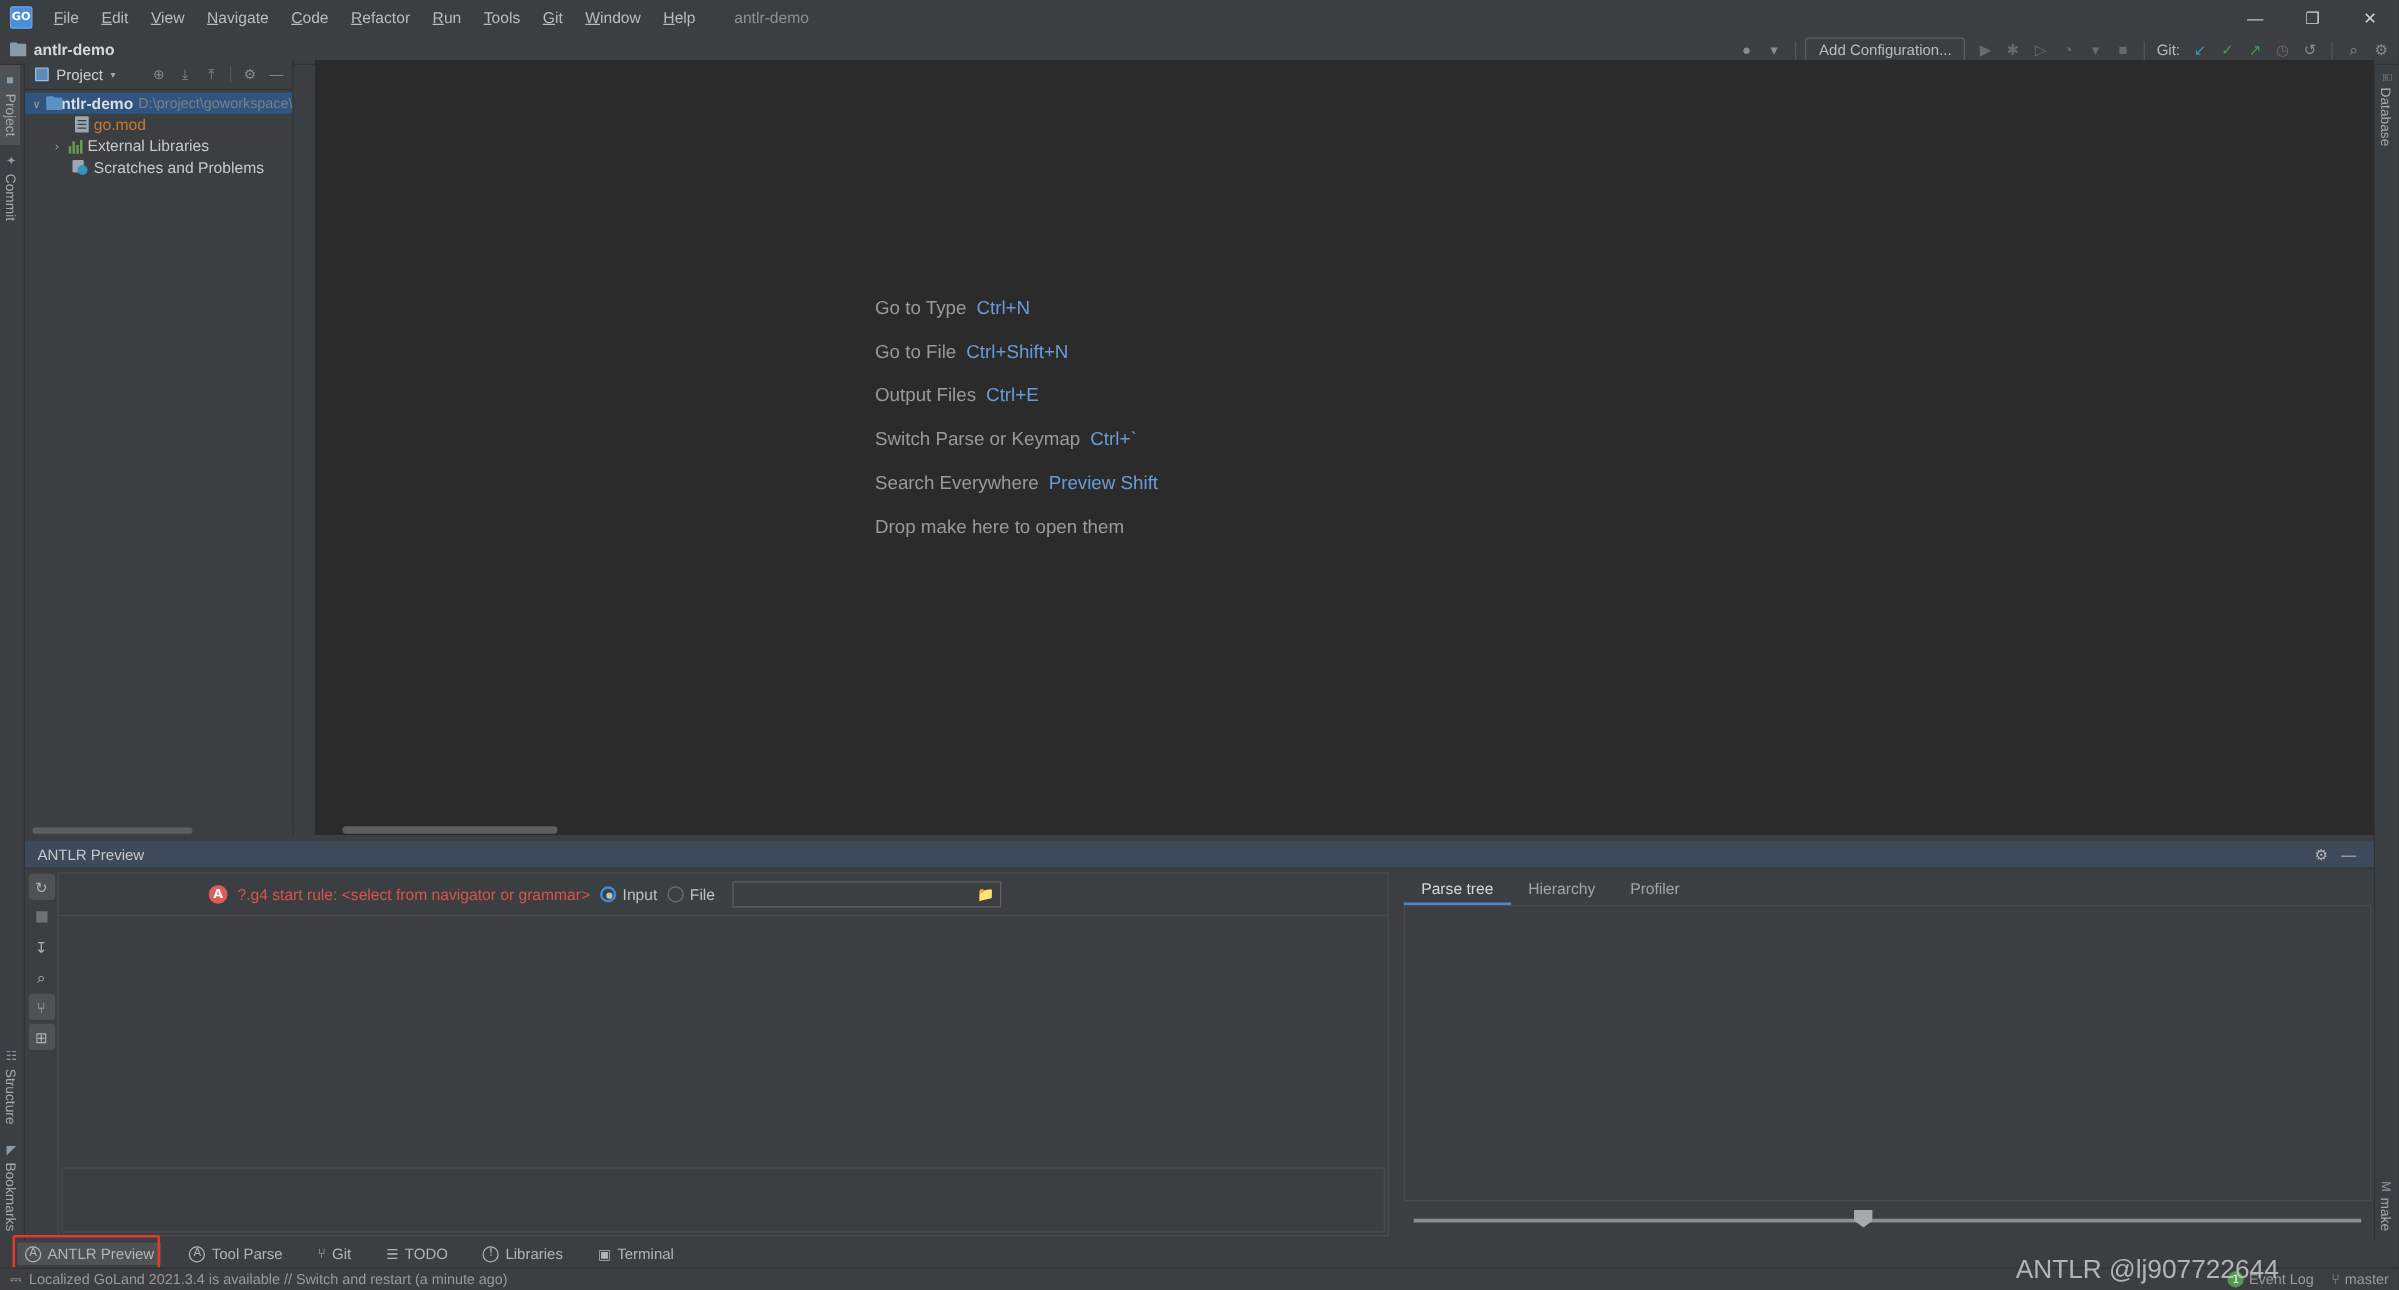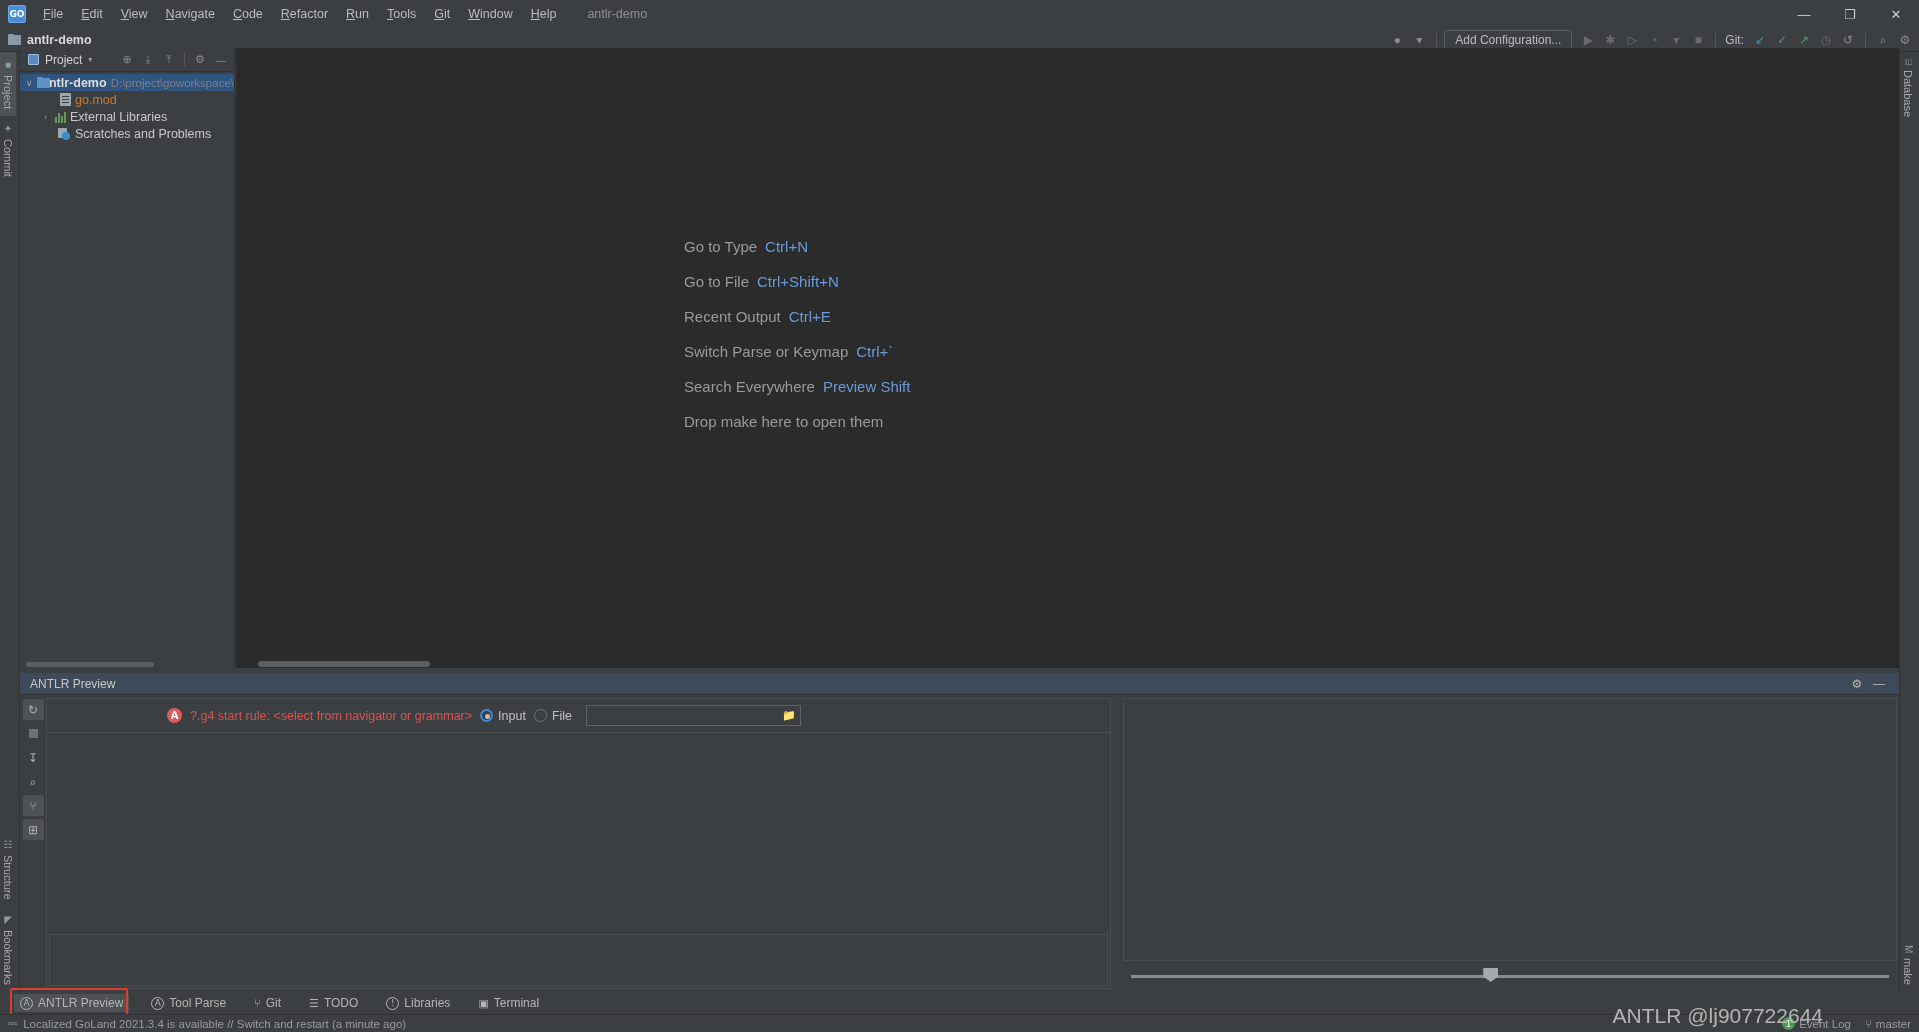--- a/index.html
+++ b/index.html
@@ -158,21 +158,21 @@
   .pp-scroll {
     height: 8px; background: #3c3f41; position: relative;
   }
   .pp-scroll i {
     position: absolute; left: 6px; top: 2px; width: 128px; height: 5px;
     background: #5c5f61; border-radius: 3px; display: block;
   }
 
   
   .editor {
-    position: absolute; left: 236px; top: 48px; right: 20px; height: 620px;
+    position: absolute; left: 252px; top: 48px; right: 20px; height: 620px;
     background: #2b2b2b;
   }
   .hints {
     position: absolute; left: 448px; top: 190px;
     display: flex; flex-direction: column; gap: 18px;
   }
   .hint-row { font-size: 15px; color: #9a9a9a; white-space: nowrap; }
   .hint-row .key { color: #6a9bd8; margin-left: 8px; }
   .ed-scroll {
     position: absolute; left: 0; bottom: 0; height: 9px; width: 100%;
@@ -448,21 +448,21 @@
 
 <div class="editor">
   <div class="hints">
     <div class="hint-row">
       <span>Go to Type</span><span class="key">Ctrl+N</span>
     </div>
     <div class="hint-row">
       <span>Go to File</span><span class="key">Ctrl+Shift+N</span>
     </div>
     <div class="hint-row">
-      <span>Recent Output</span><span class="key">Ctrl+E</span>
+      <span>Output Files</span><span class="key">Ctrl+E</span>
     </div>
     <div class="hint-row">
       <span>Switch Parse or Keymap</span><span class="key">Ctrl+`</span>
     </div>
     <div class="hint-row">
       <span>Search Everywhere</span><span class="key">Preview Shift</span>
     </div>
     <div class="hint-row">
       <span>Drop make here to open them</span>
     </div>
@@ -507,20 +507,25 @@
         </span>
         <span class="fld">
           <span class="fb">📁</span>
         </span>
       </div>
       <div class="input-area"></div>
       <div class="input-sub"></div>
     </div>
 
     <div class="antlr-right">
+      <div class="tabs">
+        <div class="tab active">Parse tree</div>
+        <div class="tab">Hierarchy</div>
+        <div class="tab">Profiler</div>
+      </div>
       <div class="tree-canvas"></div>
       <div class="slider-wrap">
         <span class="slider-track"></span>
         <span class="slider-thumb" style="left: 360.26px;"></span>
       </div>
     </div>
   </div>
 </div>
 
 <div class="botbar">

